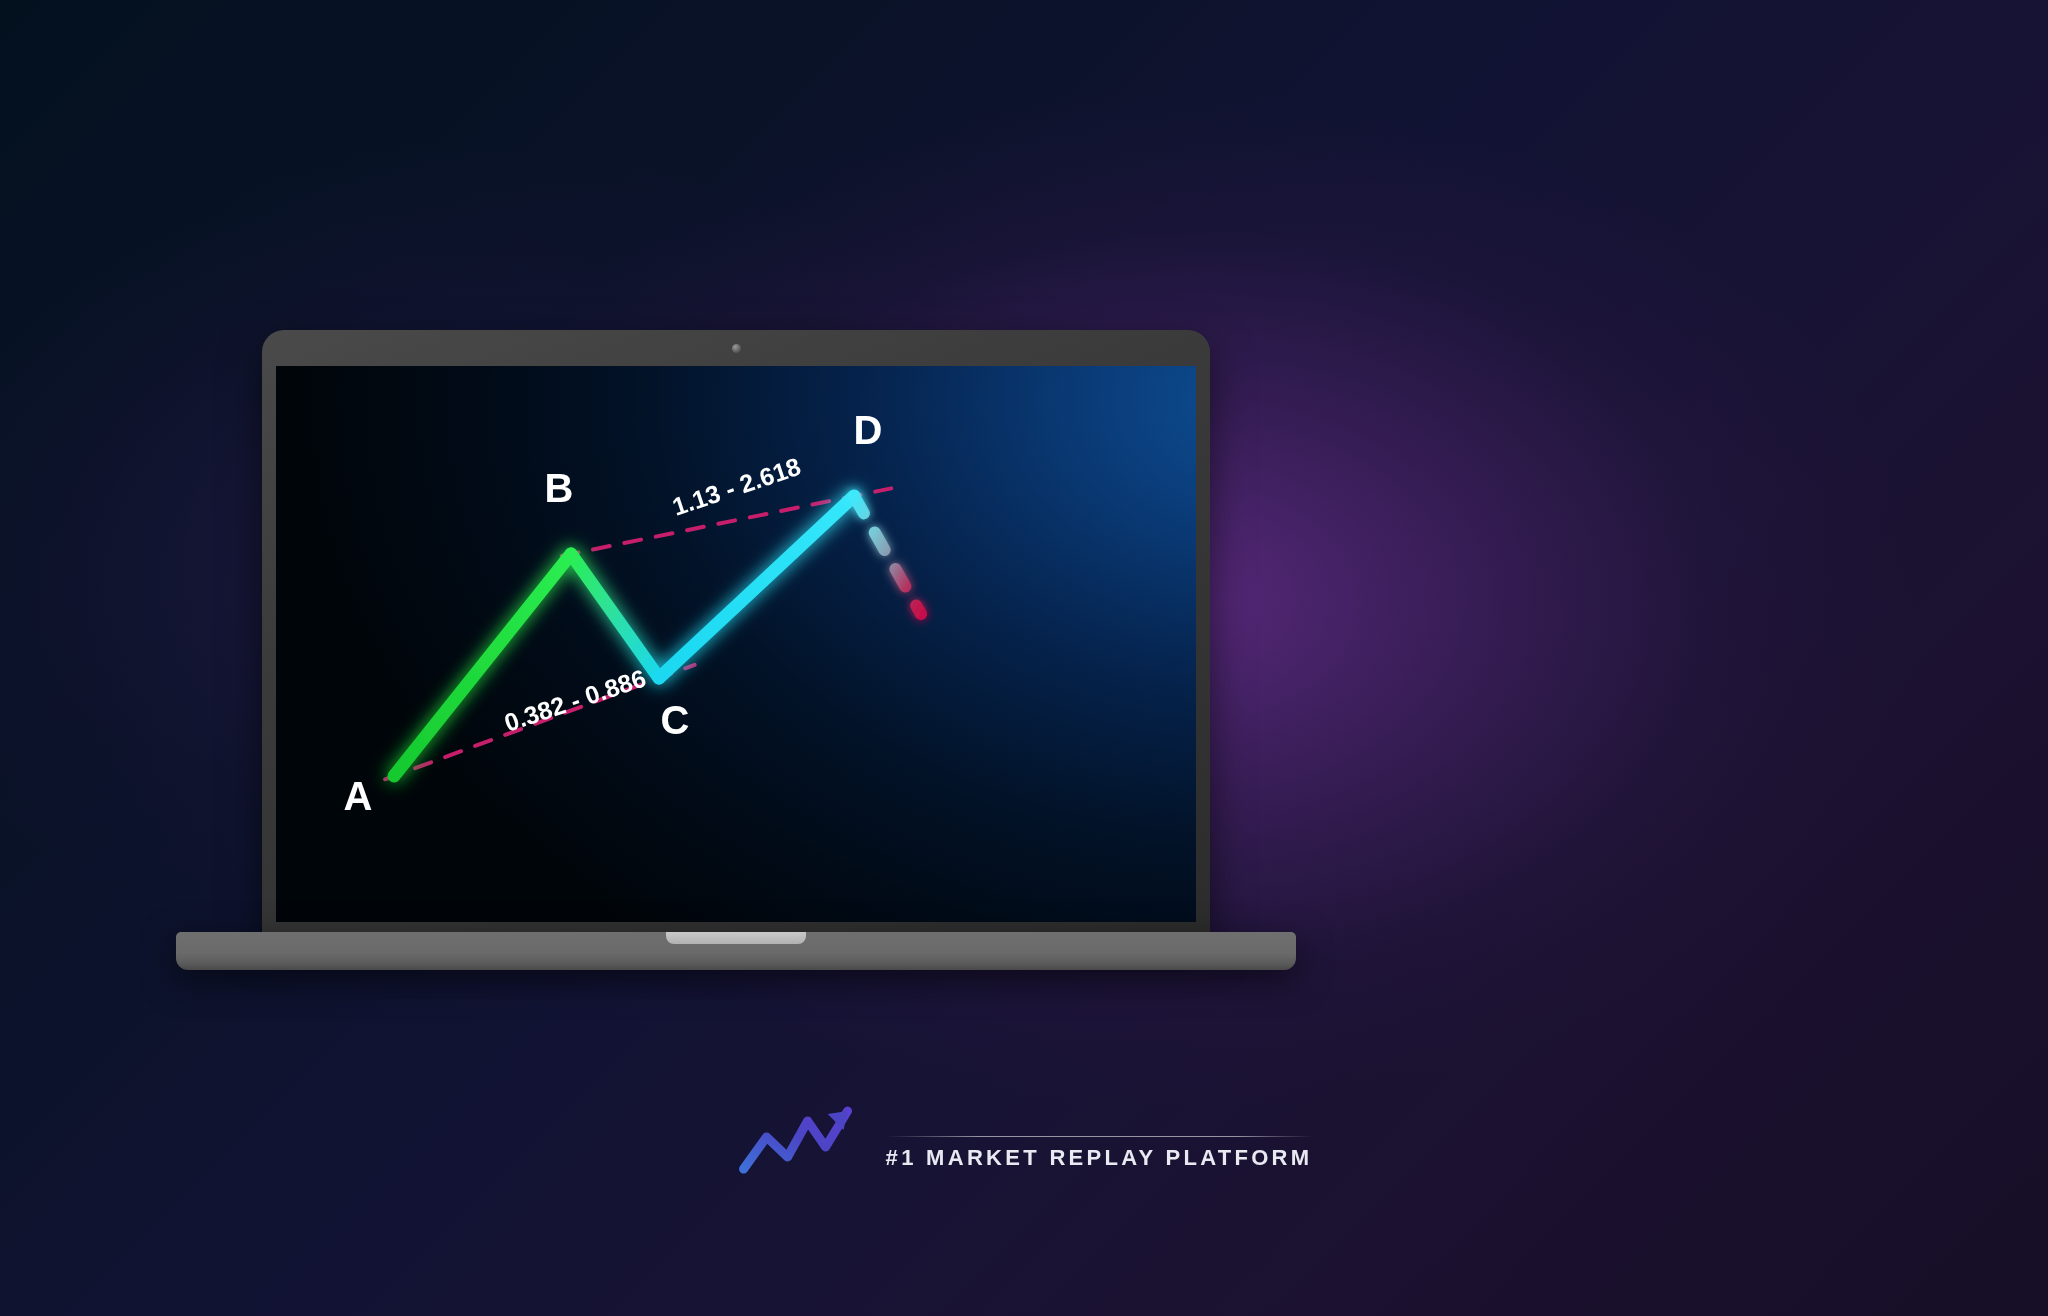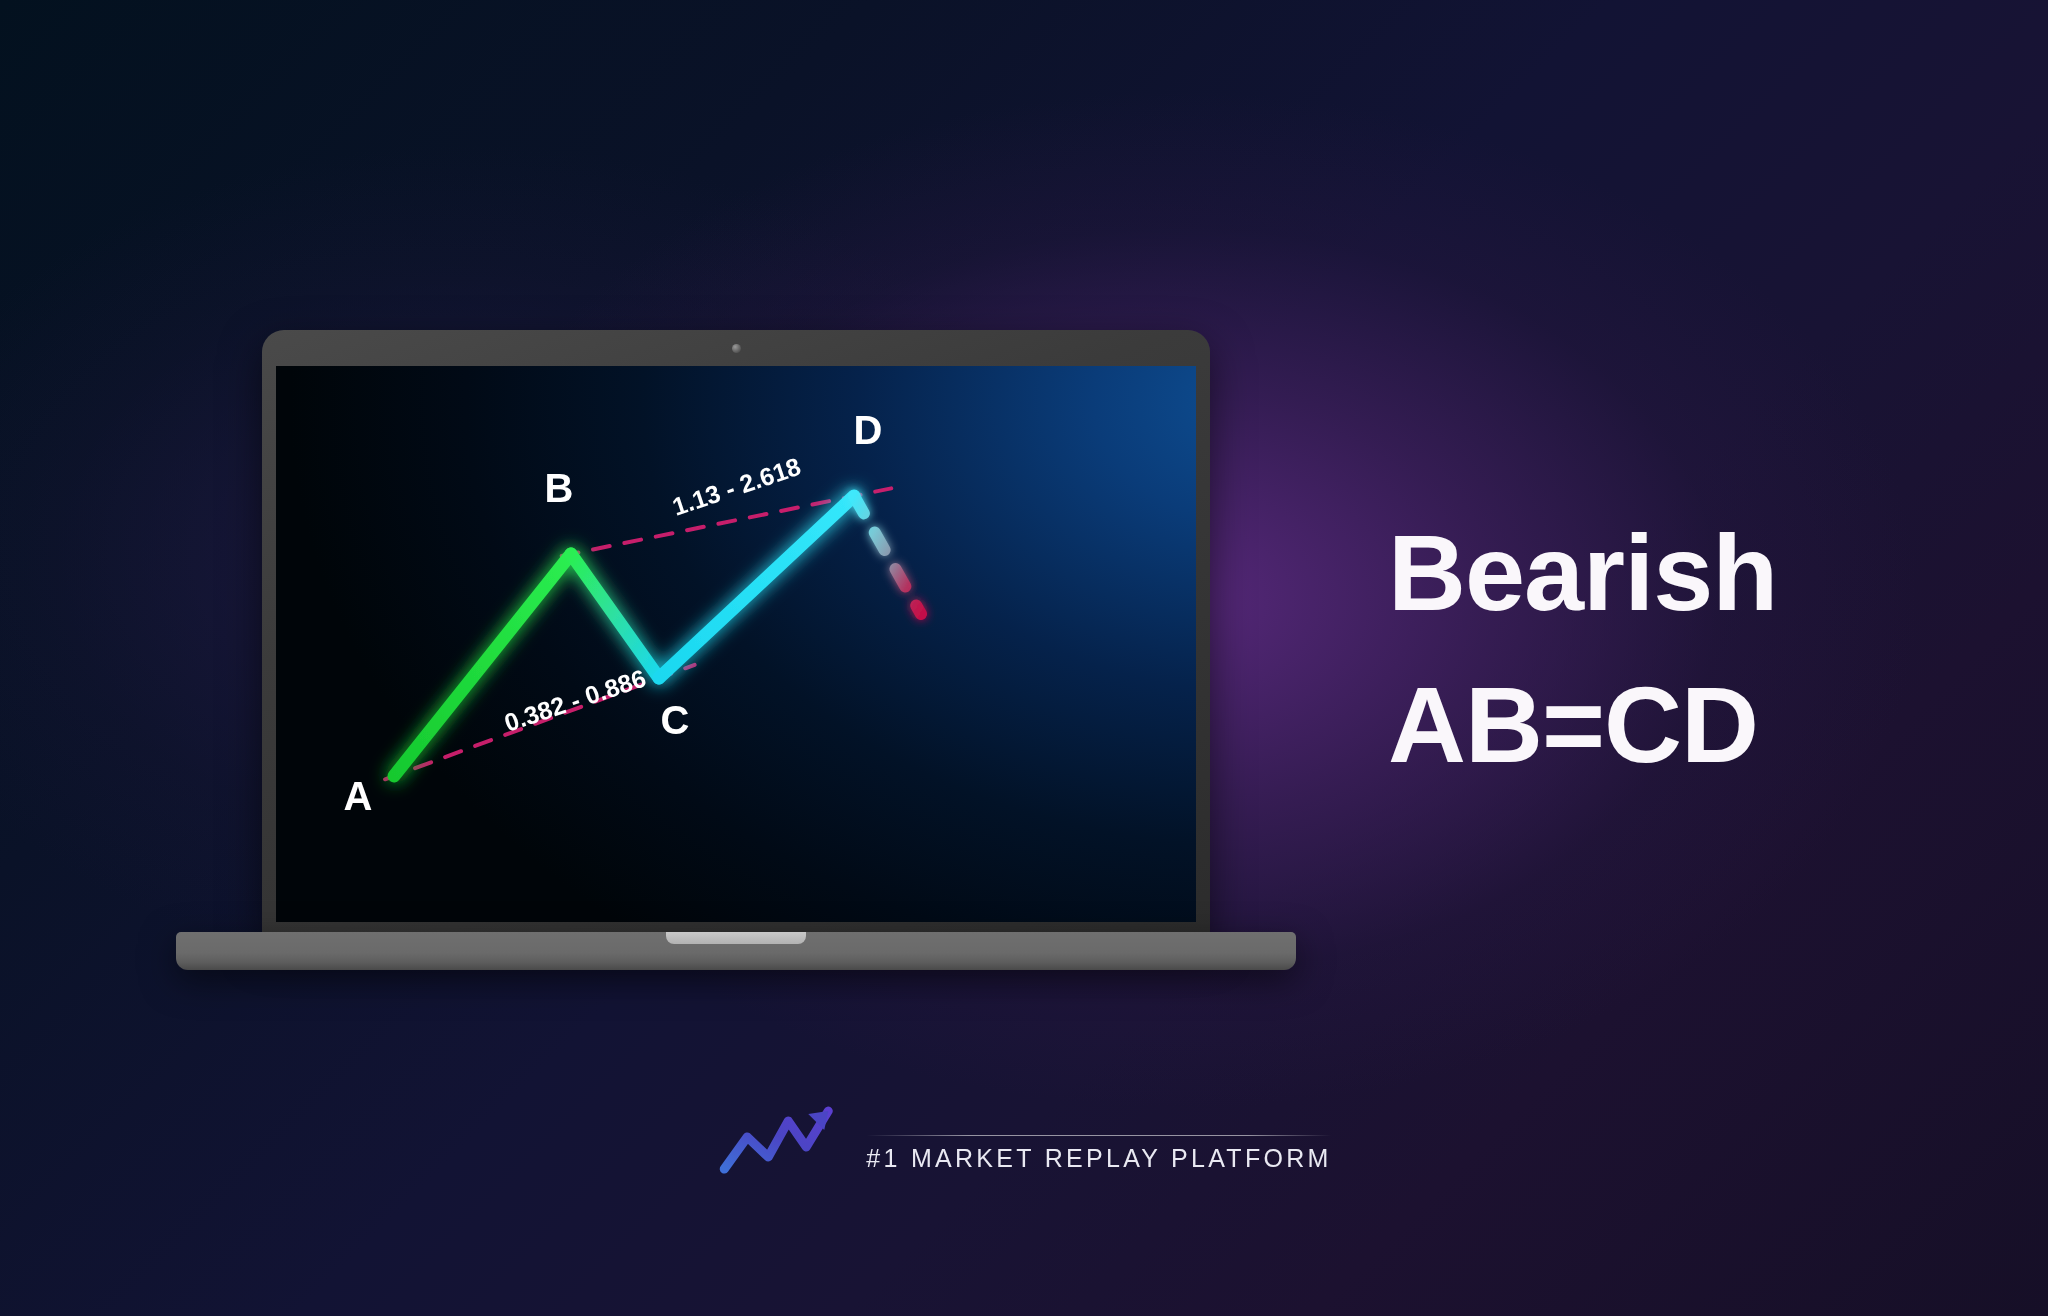--- a/index.html
+++ b/index.html
@@ -121,24 +121,24 @@
     font-weight: 300;
   }
   #logo .word b { font-weight: 700; }
   #logo .rule {
     height: 1px;
     margin: 9px 0 8px 4px;
     background: linear-gradient(90deg, rgba(255,255,255,0.0) 0%, rgba(255,255,255,0.55) 22%, rgba(255,255,255,0.55) 82%, rgba(255,255,255,0.0) 100%);
   }
   #logo .tag {
     color: #e9e9f2;
-    font-size: 25px;
+    font-size: 22px;
     letter-spacing: 3.3px;
     white-space: nowrap;
-    font-weight: 400;
+    font-weight: 700;
     padding-left: 4px;
   }
 </style>
 </head>
 <body>
 
 <div id="stage">
 
   <div id="laptop">
 
@@ -211,24 +211,20 @@
           <text id="ptD" fill="#ffffff" font-size="40" font-weight="700" font-family="Liberation Sans, sans-serif" text-anchor="middle" x="592" y="78">D</text>
         </svg>
       </div>
     </div>
 
     <div class="base">
       <div class="notch"></div>
     </div>
   </div>
 
-  <div id="headline">
-    <span class="l1">Bearish</span>
-    <span class="l2">AB=CD</span>
-  </div>
 
   <div id="logo">
     <svg class="mark" viewBox="0 0 128 108">
       <defs>
         <linearGradient id="barT" x1="0" y1="0" x2="0" y2="1">
           <stop offset="0%" stop-color="#8fe9ff"></stop>
           <stop offset="100%" stop-color="#1fd6c0"></stop>
         </linearGradient>
         <linearGradient id="barW" x1="0" y1="0" x2="0" y2="1">
           <stop offset="0%" stop-color="#ffffff"></stop>

